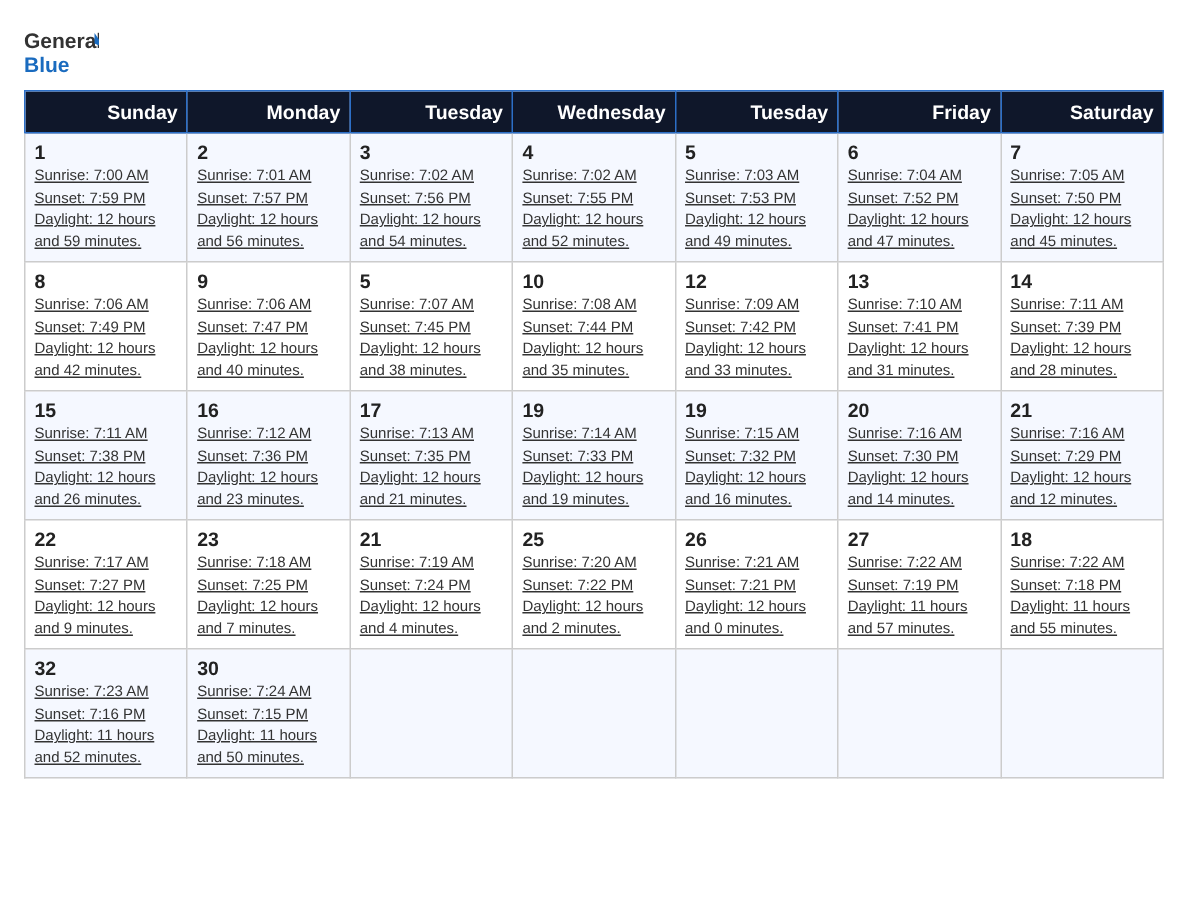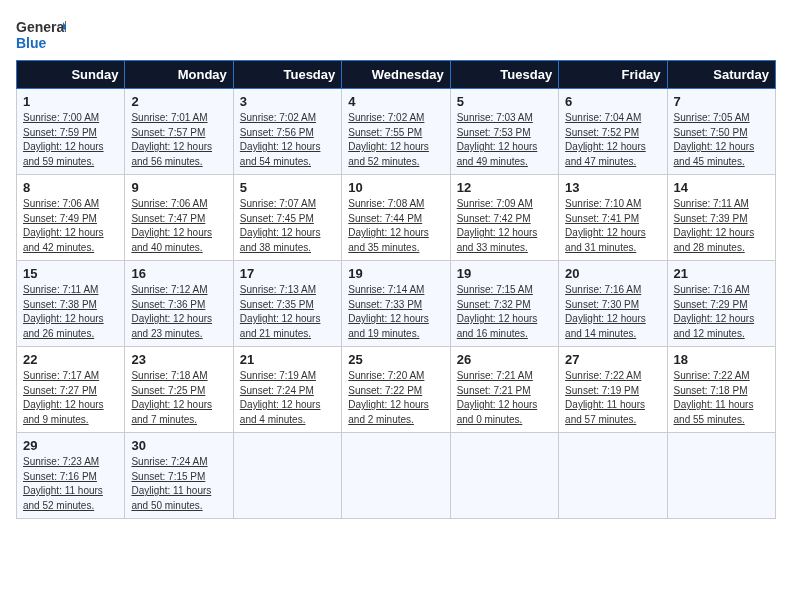--- a/index.html
+++ b/index.html
@@ -219,21 +219,21 @@
           <div class="day-num">27</div>
           <div class="day-info">Sunrise: 7:22 AM<br>Sunset: 7:19 PM<br>Daylight: 11 hours<br>and 57 minutes.</div>
         </td>
         <td>
           <div class="day-num">18</div>
           <div class="day-info">Sunrise: 7:22 AM<br>Sunset: 7:18 PM<br>Daylight: 11 hours<br>and 55 minutes.</div>
         </td>
       </tr>
       <tr>
         <td>
-          <div class="day-num">29</div>
+          <div class="day-num">32</div>
           <div class="day-info">Sunrise: 7:23 AM<br>Sunset: 7:16 PM<br>Daylight: 11 hours<br>and 52 minutes.</div>
         </td>
         <td>
           <div class="day-num">30</div>
           <div class="day-info">Sunrise: 7:24 AM<br>Sunset: 7:15 PM<br>Daylight: 11 hours<br>and 50 minutes.</div>
         </td>
         <td class="empty"></td>
         <td class="empty"></td>
         <td class="empty"></td>
         <td class="empty"></td>

